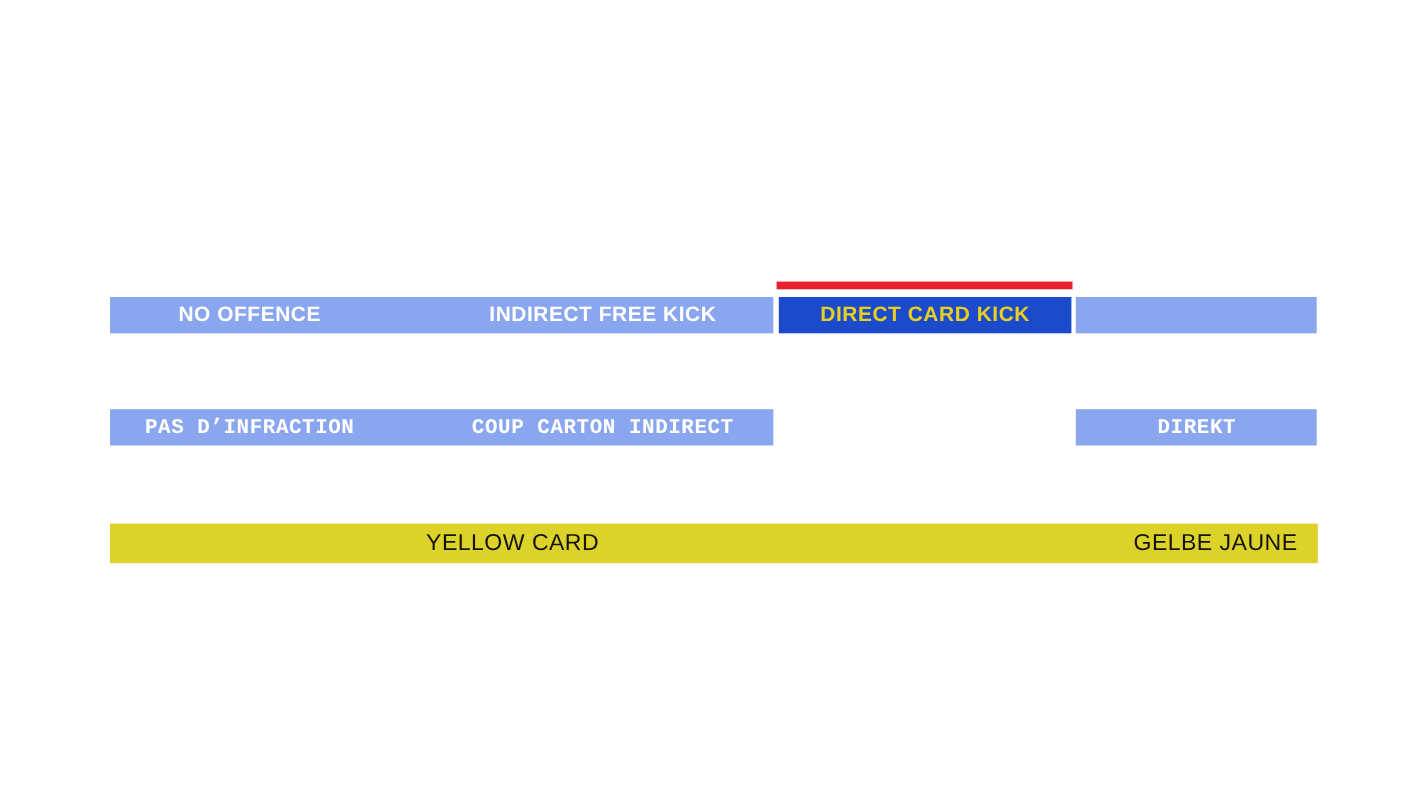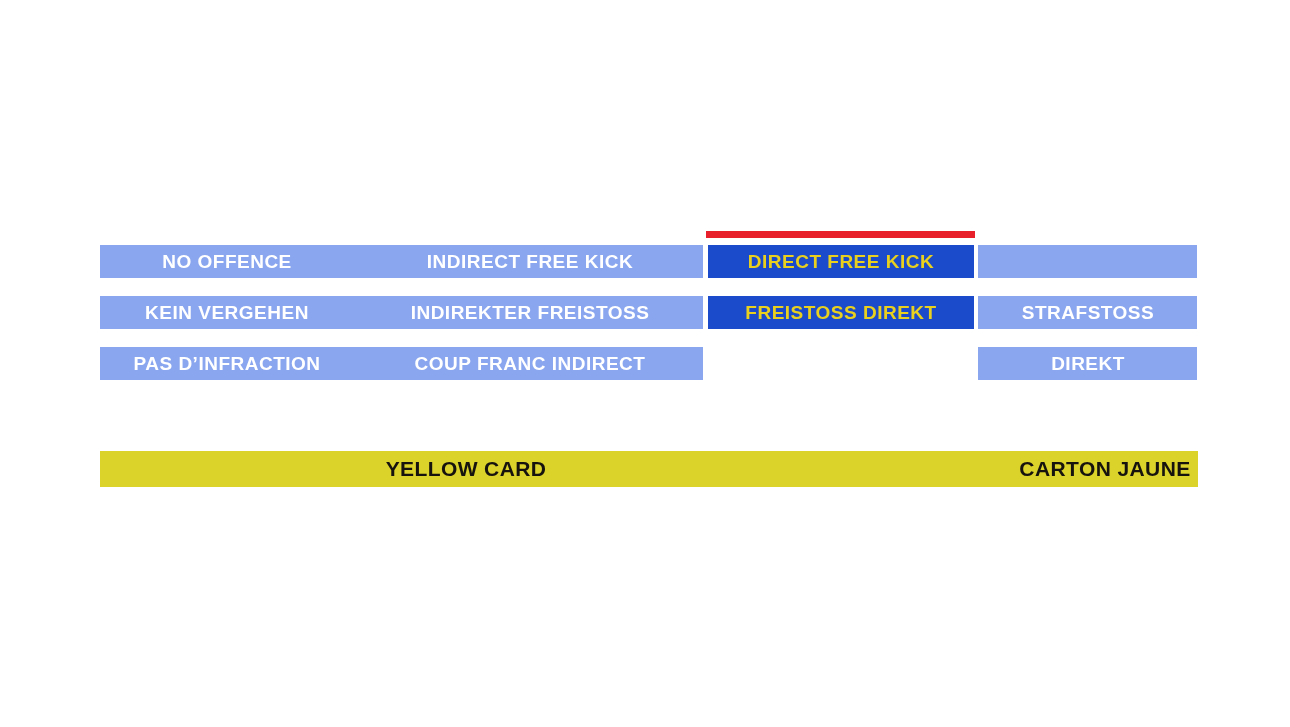--- a/index.html
+++ b/index.html
@@ -7,38 +7,39 @@
     padding: 0;
     background: #ffffff;
   }
   .screen {
     position: relative;
     width: 1290px;
     height: 550px;
     background: #ffffff;
     overflow: hidden;
     font-family: "Liberation Sans", sans-serif;
+    margin-top: 25px;
   }
   .selection-indicator {
     position: absolute;
     left: 706px;
     top: 231px;
     width: 269px;
     height: 7px;
     background: var(--selection-marker, #e8202b);
   }
   .row {
     position: absolute;
     left: 0;
     width: 1290px;
     height: 33px;
   }
   .row-1 { top: 245px; }
   .row-2 { top: 296px; }
-  .row-3 { top: 347px; }
+  .row-3 { top: 347px; font-family: Liberation Mono, monospace; }
   .slab {
     position: absolute;
     top: 0;
     height: 100%;
     background: var(--option-default-bg, #8aa6ef);
   }
   .slab-left  { left: 100px; width: 603px; }
   .slab-right { left: 978px; width: 219px; }
   .cell-selected {
     position: absolute;
@@ -59,21 +60,21 @@
     align-items: center;
     transform: translateX(-50%);
     white-space: nowrap;
     color: var(--option-default-text, #ffffff);
     font-size: 19px;
     font-weight: 700;
     letter-spacing: 0.5px;
     cursor: pointer;
   }
   .opt-col-1 { left: 227px; }
-  .opt-col-2 { left: 530px; }
+  .opt-col-2 { left: 548px; }
   .opt-col-4 { left: 1088px; }
   .sel-text {
     color: var(--option-selected-text, #e9d01e);
     font-size: 19px;
     font-weight: 700;
     letter-spacing: 0.5px;
     white-space: nowrap;
   }
   .card-bar {
     position: absolute;
@@ -87,61 +88,51 @@
   .card-text {
     position: absolute;
     top: 0;
     height: 100%;
     display: flex;
     align-items: center;
     transform: translateX(-50%);
     white-space: nowrap;
     color: var(--card-bar-text, #16130e);
     font-size: 21px;
-    font-weight: 700;
+    font-weight: 400;
     letter-spacing: 0.4px;
   }
   .card-1 { left: 366px; }
   .card-2 { left: 681px; }
   .card-3 { left: 1005px; }
 </style>
 </head>
 <body>
 
 <div class="screen">
 
   <div class="selection-indicator"></div>
 
   <div class="row row-1">
     <div class="slab slab-left"></div>
     <div class="slab slab-right"></div>
     <span class="opt-text opt-col-1">NO OFFENCE</span>
     <span class="opt-text opt-col-2">INDIRECT FREE KICK</span>
     <div class="cell-selected">
-      <span class="sel-text">DIRECT FREE KICK</span>
+      <span class="sel-text">DIRECT CARD KICK</span>
     </div>
   </div>
 
-  <div class="row row-2">
-    <div class="slab slab-left"></div>
-    <div class="slab slab-right"></div>
-    <span class="opt-text opt-col-1">KEIN VERGEHEN</span>
-    <span class="opt-text opt-col-2">INDIREKTER FREISTOSS</span>
-    <div class="cell-selected">
-      <span class="sel-text">FREISTOSS DIREKT</span>
-    </div>
-    <span class="opt-text opt-col-4">STRAFSTOSS</span>
-  </div>
 
   <div class="row row-3">
     <div class="slab slab-left"></div>
     <div class="slab slab-right"></div>
     <span class="opt-text opt-col-1">PAS D’INFRACTION</span>
-    <span class="opt-text opt-col-2">COUP FRANC INDIRECT</span>
+    <span class="opt-text opt-col-2">COUP CARTON INDIRECT</span>
     <span class="opt-text opt-col-4">DIREKT</span>
   </div>
 
   <div class="card-bar">
     <span class="card-text card-1">YELLOW CARD</span>
-    <span class="card-text card-3">CARTON JAUNE</span>
+    <span class="card-text card-3">GELBE JAUNE</span>
   </div>
 
 </div>
 
 </body></html>

